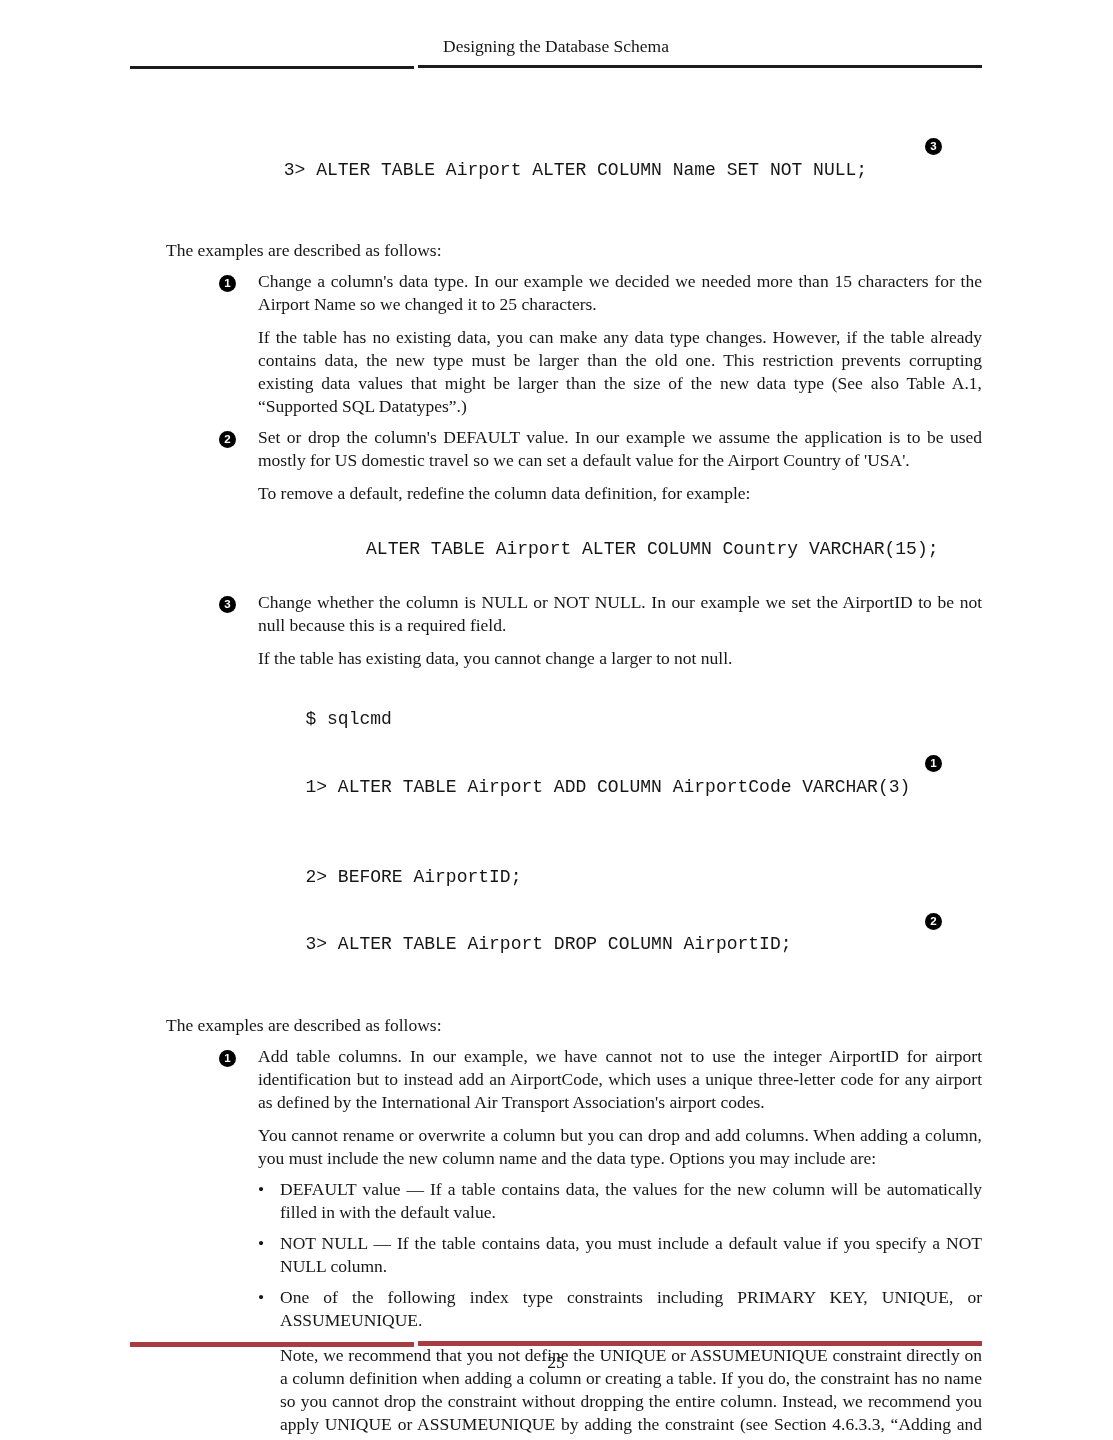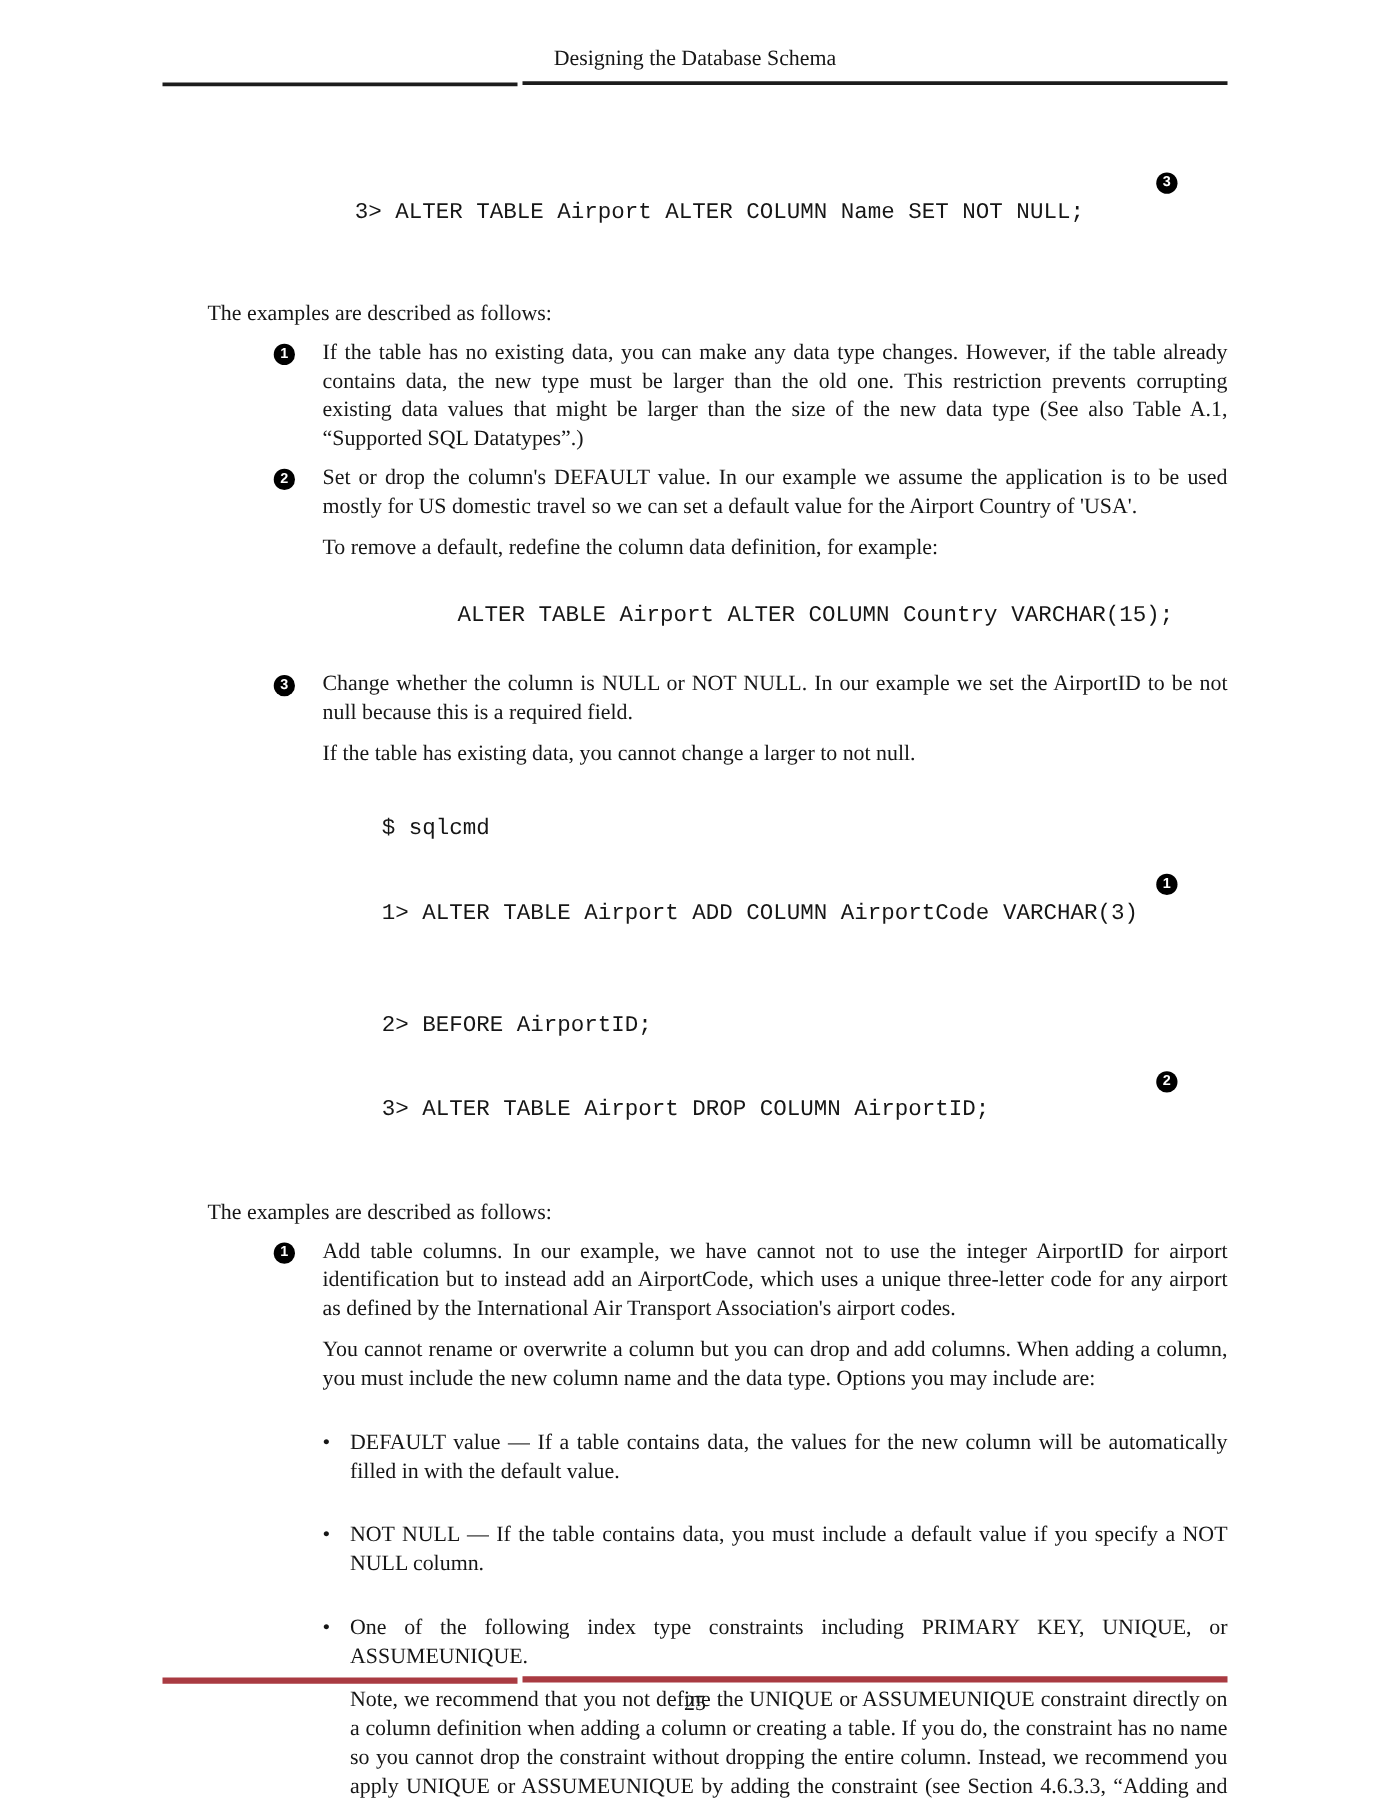--- a/index.html
+++ b/index.html
@@ -55,21 +55,21 @@
   .body-col p + p, .body-col .code-line { margin-top:10px; }
 
   .section-heading {
     margin:16px 0 0 0;
     font-family:"Liberation Sans","DejaVu Sans",sans-serif;
     font-weight:bold; font-size:26px; line-height:30px;
     letter-spacing:-0.5px; color:#4A5663;
   }
   .codeblock { margin-left:89px; margin-top:16px; }
 
-  .bullet { display:flex; margin-top:28px; }
+  .bullet { display:flex; margin-top:8px; }
   .dot-col { flex:none; width:22px; font-size:17.5px; line-height:23px; }
   .dot-col::before { content:"\2022"; }
   .btext { flex:1; }
   .btext p { text-align:justify; }
   .btext p + p { margin-top:12px; }
 </style>
 </head>
 <body>
 
 <div class="page">
@@ -89,20 +89,21 @@
       <span class="badge badge-abs">3</span>
     </div>
 
     <p class="intro">The examples are described as follows:</p>
 
     <div class="citem">
       <div class="badge-col">
         <span class="badge">1</span>
       </div>
       <div class="body-col">
+        <p>Change a column's data type. In our example we decided we needed more than 15 characters for the Airport Name so we changed it to 25 characters.</p>
         <p>If the table has no existing data, you can make any data type changes. However, if the table already contains data, the new type must be larger than the old one. This restriction prevents corrupting existing data values that might be larger than the size of the new data type (See also Table A.1, “Supported SQL Datatypes”.)</p>
       </div>
     </div>
 
     <div class="citem">
       <div class="badge-col">
         <span class="badge">2</span>
       </div>
       <div class="body-col">
         <p>Set or drop the column's DEFAULT value. In our example we assume the application is to be used mostly for US domestic travel so we can set a default value for the Airport Country of 'USA'.</p>

